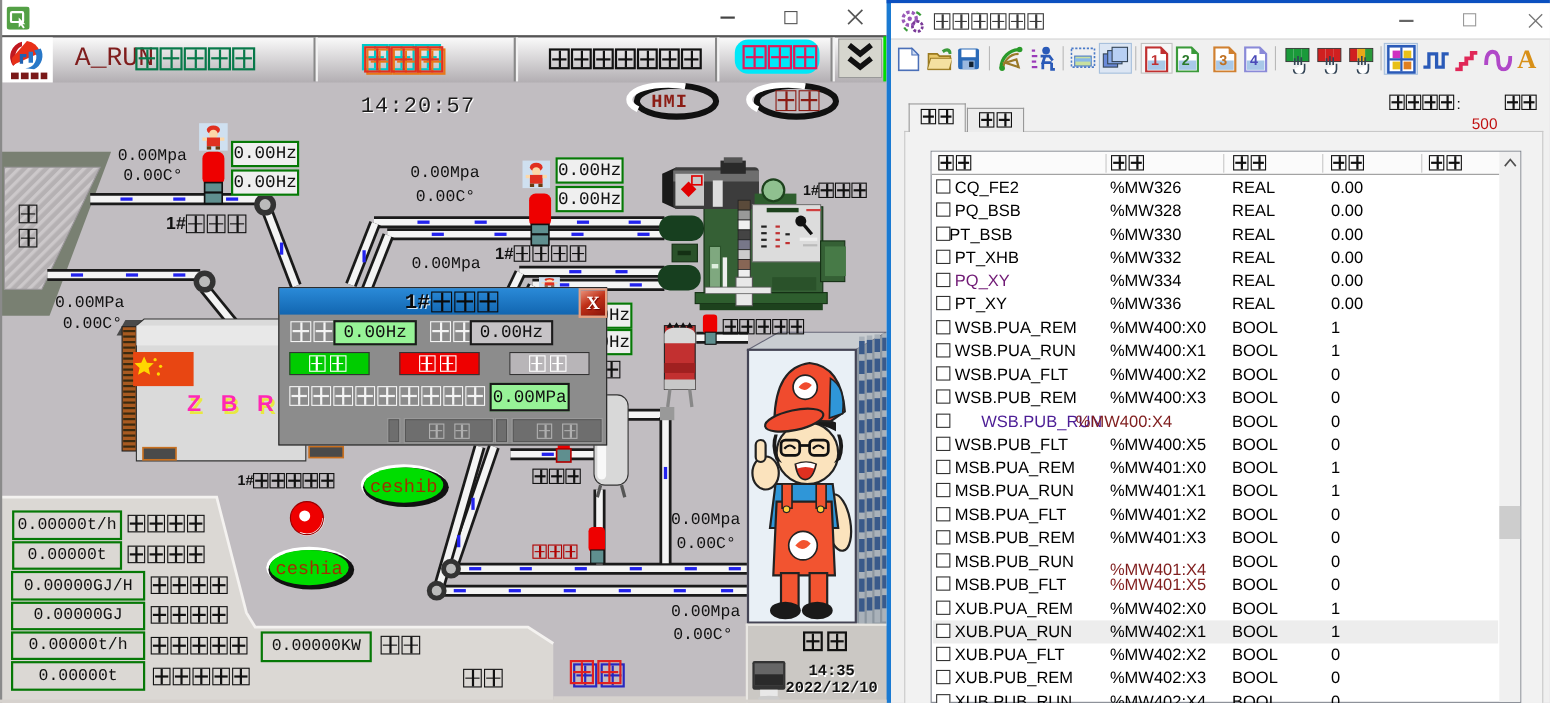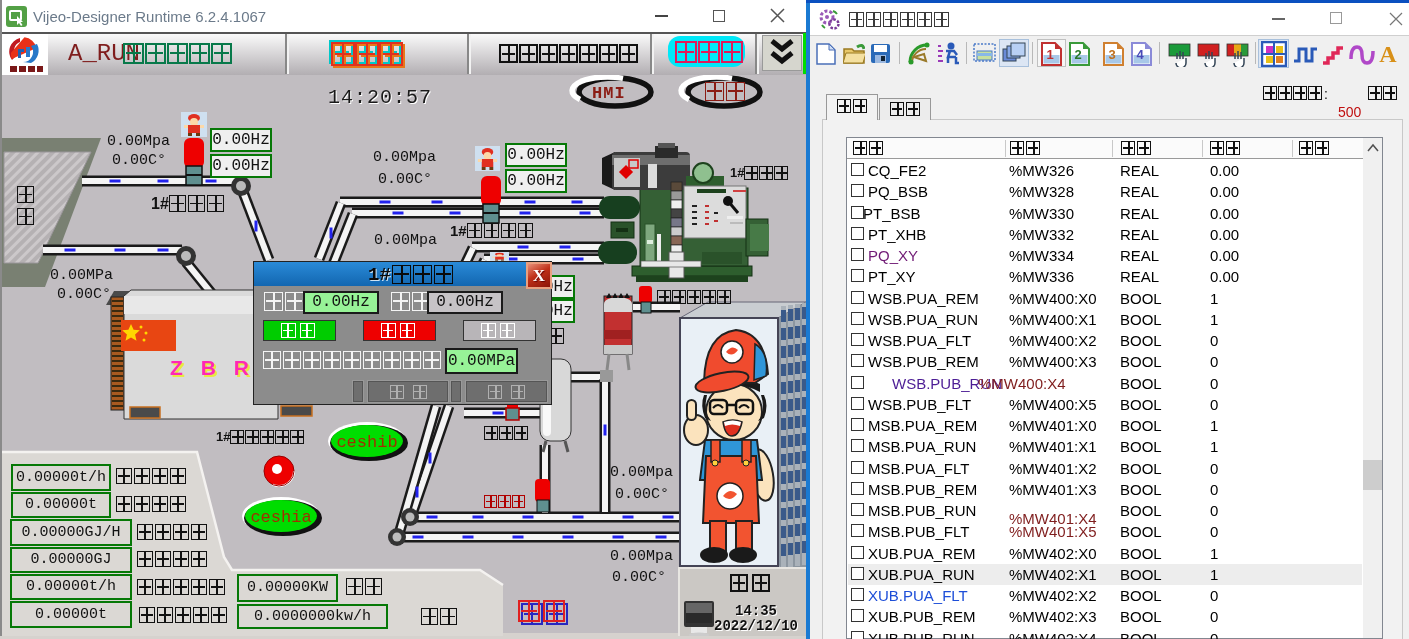--- a/index.html
+++ b/index.html
@@ -394,21 +394,20 @@
     <div class="ck" style="left:17px;top:208px;--s:17px;--m:2px;color:#111"><i class="g"></i></div>
     <div class="ck" style="left:548px;top:328px;--s:16px;--m:2px;color:#111"><i class="g"></i></div>
     <div class="ab" style="left:170px;top:356px;font:bold 21px 'Liberation Sans',sans-serif;color:#ff28b4;letter-spacing:6px;text-shadow:2px 2px 0 #e8e840;">Z B R L</div>
     <div class="ab" style="left:11px;top:464px;width:100px;height:27px;border:2px solid #067806;background:#dbd8d4;color:#111;font:15px 'Liberation Mono',monospace;line-height:23px;text-align:center">0.00000t/h</div>
     <div class="ab" style="left:11px;top:492px;width:100px;height:26px;border:2px solid #067806;background:#dbd8d4;color:#111;font:15px 'Liberation Mono',monospace;line-height:22px;text-align:center">0.00000t</div>
     <div class="ab" style="left:10px;top:519px;width:122px;height:27px;border:2px solid #067806;background:#dbd8d4;color:#111;font:15px 'Liberation Mono',monospace;line-height:23px;text-align:center">0.00000GJ/H</div>
     <div class="ab" style="left:10px;top:547px;width:122px;height:26px;border:2px solid #067806;background:#dbd8d4;color:#111;font:15px 'Liberation Mono',monospace;line-height:22px;text-align:center">0.00000GJ</div>
     <div class="ab" style="left:10px;top:574px;width:122px;height:26px;border:2px solid #067806;background:#dbd8d4;color:#111;font:15px 'Liberation Mono',monospace;line-height:22px;text-align:center">0.00000t/h</div>
     <div class="ab" style="left:10px;top:601px;width:122px;height:27px;border:2px solid #067806;background:#dbd8d4;color:#111;font:15px 'Liberation Mono',monospace;line-height:23px;text-align:center">0.00000t</div>
     <div class="ab" style="left:237px;top:574px;width:101px;height:28px;border:2px solid #067806;background:#dbd8d4;color:#111;font:15px 'Liberation Mono',monospace;line-height:24px;text-align:center">0.00000KW</div>
-    <div class="ab" style="left:237px;top:604px;width:151px;height:25px;border:2px solid #067806;background:#dbd8d4;color:#111;font:15px 'Liberation Mono',monospace;line-height:21px;text-align:center">0.0000000kw/h</div>
     <div class="ck" style="left:116px;top:468px;--s:16px;--m:2px;color:#111"><i class="g"></i><i class="g"></i><i class="g"></i><i class="g"></i></div>
     <div class="ck" style="left:116px;top:496px;--s:16px;--m:2px;color:#111"><i class="g"></i><i class="g"></i><i class="g"></i><i class="g"></i></div>
     <div class="ck" style="left:137px;top:524px;--s:16px;--m:2px;color:#111"><i class="g"></i><i class="g"></i><i class="g"></i><i class="g"></i></div>
     <div class="ck" style="left:137px;top:551px;--s:16px;--m:2px;color:#111"><i class="g"></i><i class="g"></i><i class="g"></i><i class="g"></i></div>
     <div class="ck" style="left:137px;top:579px;--s:16px;--m:2px;color:#111"><i class="g"></i><i class="g"></i><i class="g"></i><i class="g"></i><i class="g"></i></div>
     <div class="ck" style="left:139px;top:607px;--s:16px;--m:2px;color:#111"><i class="g"></i><i class="g"></i><i class="g"></i><i class="g"></i><i class="g"></i></div>
     <div class="ck" style="left:346px;top:578px;--s:17px;--m:2px;color:#111"><i class="g"></i><i class="g"></i></div>
     <div class="ck" style="left:421px;top:608px;--s:17px;--m:2px;color:#111"><i class="g"></i><i class="g"></i></div>
     <div class="ck" style="left:521px;top:603px;--s:22px;--m:3px;color:#2828c0"><i class="gb"></i><i class="gb"></i></div>
     <div class="ck" style="left:518px;top:600px;--s:22px;--m:3px;color:#e02020"><i class="gb"></i><i class="gb"></i></div>
@@ -450,21 +449,20 @@
     <div class="ab" style="z-index:6;left:451px;top:381px;width:10px;height:21px;background:#6e6e6e;border:1px solid #555;outline:1px solid #999"></div>
     <div class="ab" style="z-index:6;left:466px;top:381px;width:81px;height:21px;background:#6e6e6e;border:1px solid #555;outline:1px solid #999;display:flex;align-items:center;justify-content:center">
       <span class="ck" style="position:static;line-height:0;--s:14px;--m:0px;color:#b0b0b0"><i class="g"></i><span style="display:inline-block;width:9px;height:1px"></span><i class="g"></i></span>
     </div>
 <div class="ab" style="left:0;top:0;width:810px;height:32px;background:#fff;border-left:1px solid #aaa"></div>
     <svg style="left:6px;top:6px" width="21" height="21">
       <rect width="21" height="21" rx="3" fill="#53a045"></rect>
       <rect x="4" y="5" width="11" height="9" rx="1" fill="none" stroke="#fff" stroke-width="2"></rect>
       <path d="M11 10 l6 6 l-2.5 0 l2 3 l-1.5 1 l-2 -3 l-2 2 Z" fill="#fff"></path>
     </svg>
-    <div class="ab" style="left:33px;top:8px;font:15px 'Liberation Sans',sans-serif;color:#6b7a8a;">Vijeo-Designer Runtime 6.2.4.1067</div>
     <div class="ab" style="left:655px;top:15px;width:13px;height:2px;background:#444"></div>
     <div class="ab" style="left:713px;top:10px;width:12px;height:12px;border:1.5px solid #555"></div>
     <svg style="left:770px;top:8px" width="15" height="15">
       <path d="M1 1 L14 14 M14 1 L1 14" stroke="#555" stroke-width="1.5"></path>
     </svg>
     <div class="ab" style="left:0;top:32px;width:806px;height:43px;background:linear-gradient(#fafafa,#b2aeb2);border-top:2px solid #555;border-left:2px solid #777"></div>
     <div class="ab" style="left:2px;top:34px;width:46px;height:41px;background:#fff"></div>
     <svg style="left:6px;top:35px" width="40" height="40">
       <g>
         <path d="M14 3 a 14 14 0 0 0 -8 22 l4 -4 a 9 9 0 0 1 4 -14 Z" fill="#c01820"></path>
@@ -751,21 +749,21 @@
     <div class="ab" style="left:1009px;top:545px;font:15px 'Liberation Sans';color:#000">%MW402:X0</div>
     <div class="ab" style="left:1120px;top:545px;font:15px 'Liberation Sans';color:#000">BOOL</div>
     <div class="ab" style="left:1210px;top:545px;font:15px 'Liberation Sans';color:#000">1</div>
     <div class="ab" style="left:848px;top:564px;width:514px;height:21px;background:#ededed"></div>
     <div class="ab" style="left:851px;top:567px;width:13px;height:13px;border:1px solid #333;background:#fff"></div>
     <div class="ab" style="left:868px;top:566px;font:15px 'Liberation Sans';color:#000">XUB.PUA_RUN</div>
     <div class="ab" style="left:1009px;top:566px;font:15px 'Liberation Sans';color:#000">%MW402:X1</div>
     <div class="ab" style="left:1120px;top:566px;font:15px 'Liberation Sans';color:#000">BOOL</div>
     <div class="ab" style="left:1210px;top:566px;font:15px 'Liberation Sans';color:#000">1</div>
     <div class="ab" style="left:851px;top:588px;width:13px;height:13px;border:1px solid #333;background:#fff"></div>
-    <div class="ab" style="left:868px;top:587px;font:15px 'Liberation Sans';color:#1d4ed8">XUB.PUA_FLT</div>
+    <div class="ab" style="left:868px;top:587px;font:15px 'Liberation Sans';color:#000000">XUB.PUA_FLT</div>
     <div class="ab" style="left:1009px;top:587px;font:15px 'Liberation Sans';color:#000">%MW402:X2</div>
     <div class="ab" style="left:1120px;top:587px;font:15px 'Liberation Sans';color:#000">BOOL</div>
     <div class="ab" style="left:1210px;top:587px;font:15px 'Liberation Sans';color:#000">0</div>
     <div class="ab" style="left:851px;top:609px;width:13px;height:13px;border:1px solid #333;background:#fff"></div>
     <div class="ab" style="left:868px;top:608px;font:15px 'Liberation Sans';color:#000">XUB.PUB_REM</div>
     <div class="ab" style="left:1009px;top:608px;font:15px 'Liberation Sans';color:#000">%MW402:X3</div>
     <div class="ab" style="left:1120px;top:608px;font:15px 'Liberation Sans';color:#000">BOOL</div>
     <div class="ab" style="left:1210px;top:608px;font:15px 'Liberation Sans';color:#000">0</div>
     <div class="ab" style="left:851px;top:631px;width:13px;height:13px;border:1px solid #333;background:#fff"></div>
     <div class="ab" style="left:868px;top:630px;font:15px 'Liberation Sans';color:#000">XUB.PUB_RUN</div>

